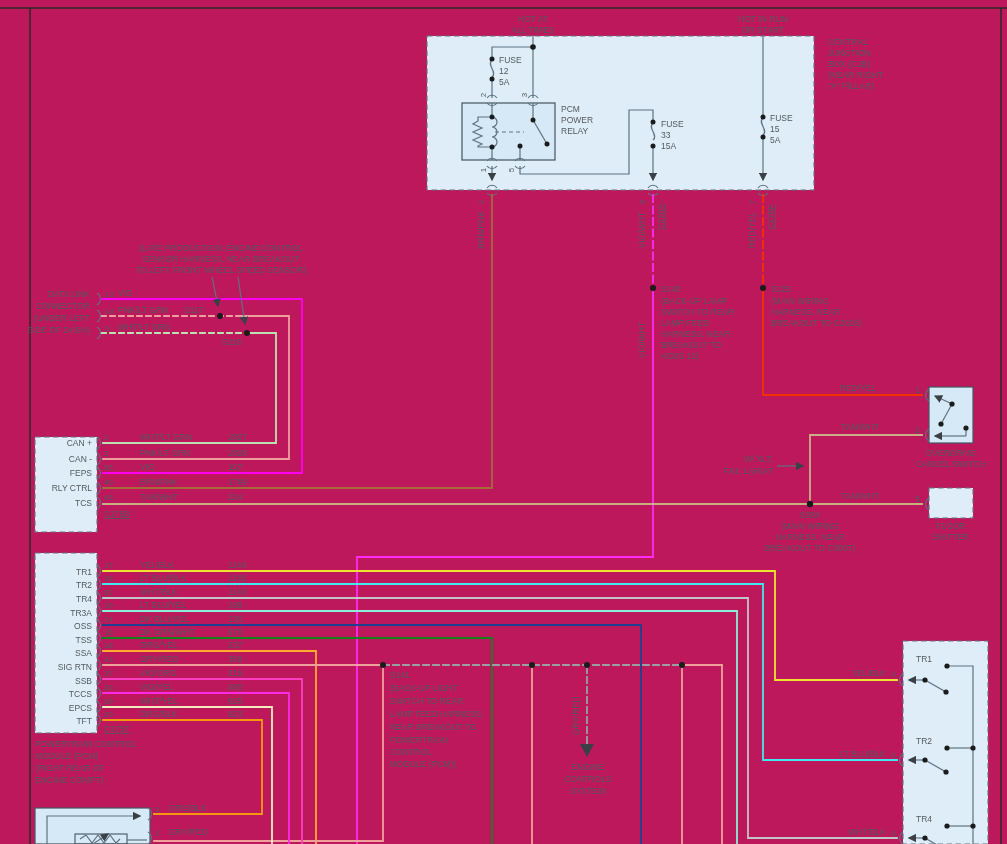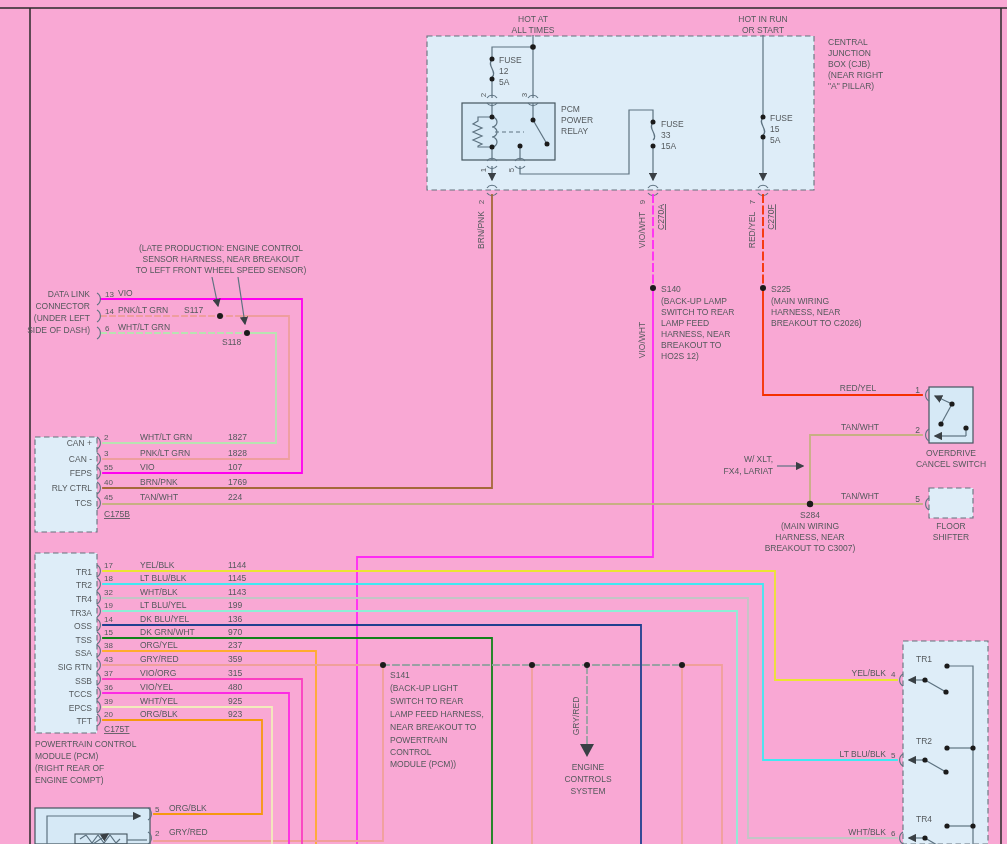--- a/index.html
+++ b/index.html
@@ -1,16 +1,16 @@
 <!DOCTYPE html>
 <html><head>
 <meta charset="utf-8">
 <style>
   html,body{margin:0;padding:0;background:#fff;}
-  #stage{width:1007px;height:844px;position:relative;background:#f9a8d4;overflow:hidden;}
+  #stage{width:1007px;height:844px;position:relative;background:#be185d;overflow:hidden;}
   svg text{font-family:"Liberation Sans","DejaVu Sans",sans-serif;font-size:8.5px;fill:#54595c;}
   svg text.sm{font-size:8px;}
   .tc{text-anchor:middle}.te{text-anchor:end}
   .w{fill:none;stroke-width:1.8;stroke-linecap:square}
   .wd{stroke-dasharray:7 4.5}
   .dlcd{stroke-dasharray:5 4}
   .g{stroke:#5d7280;stroke-width:1.2;fill:none}
   .gd{stroke-dasharray:4 3}
   .busd{stroke-dasharray:6 4}
   .box{fill:#deedf8;stroke:#64727c;stroke-width:1.1}

